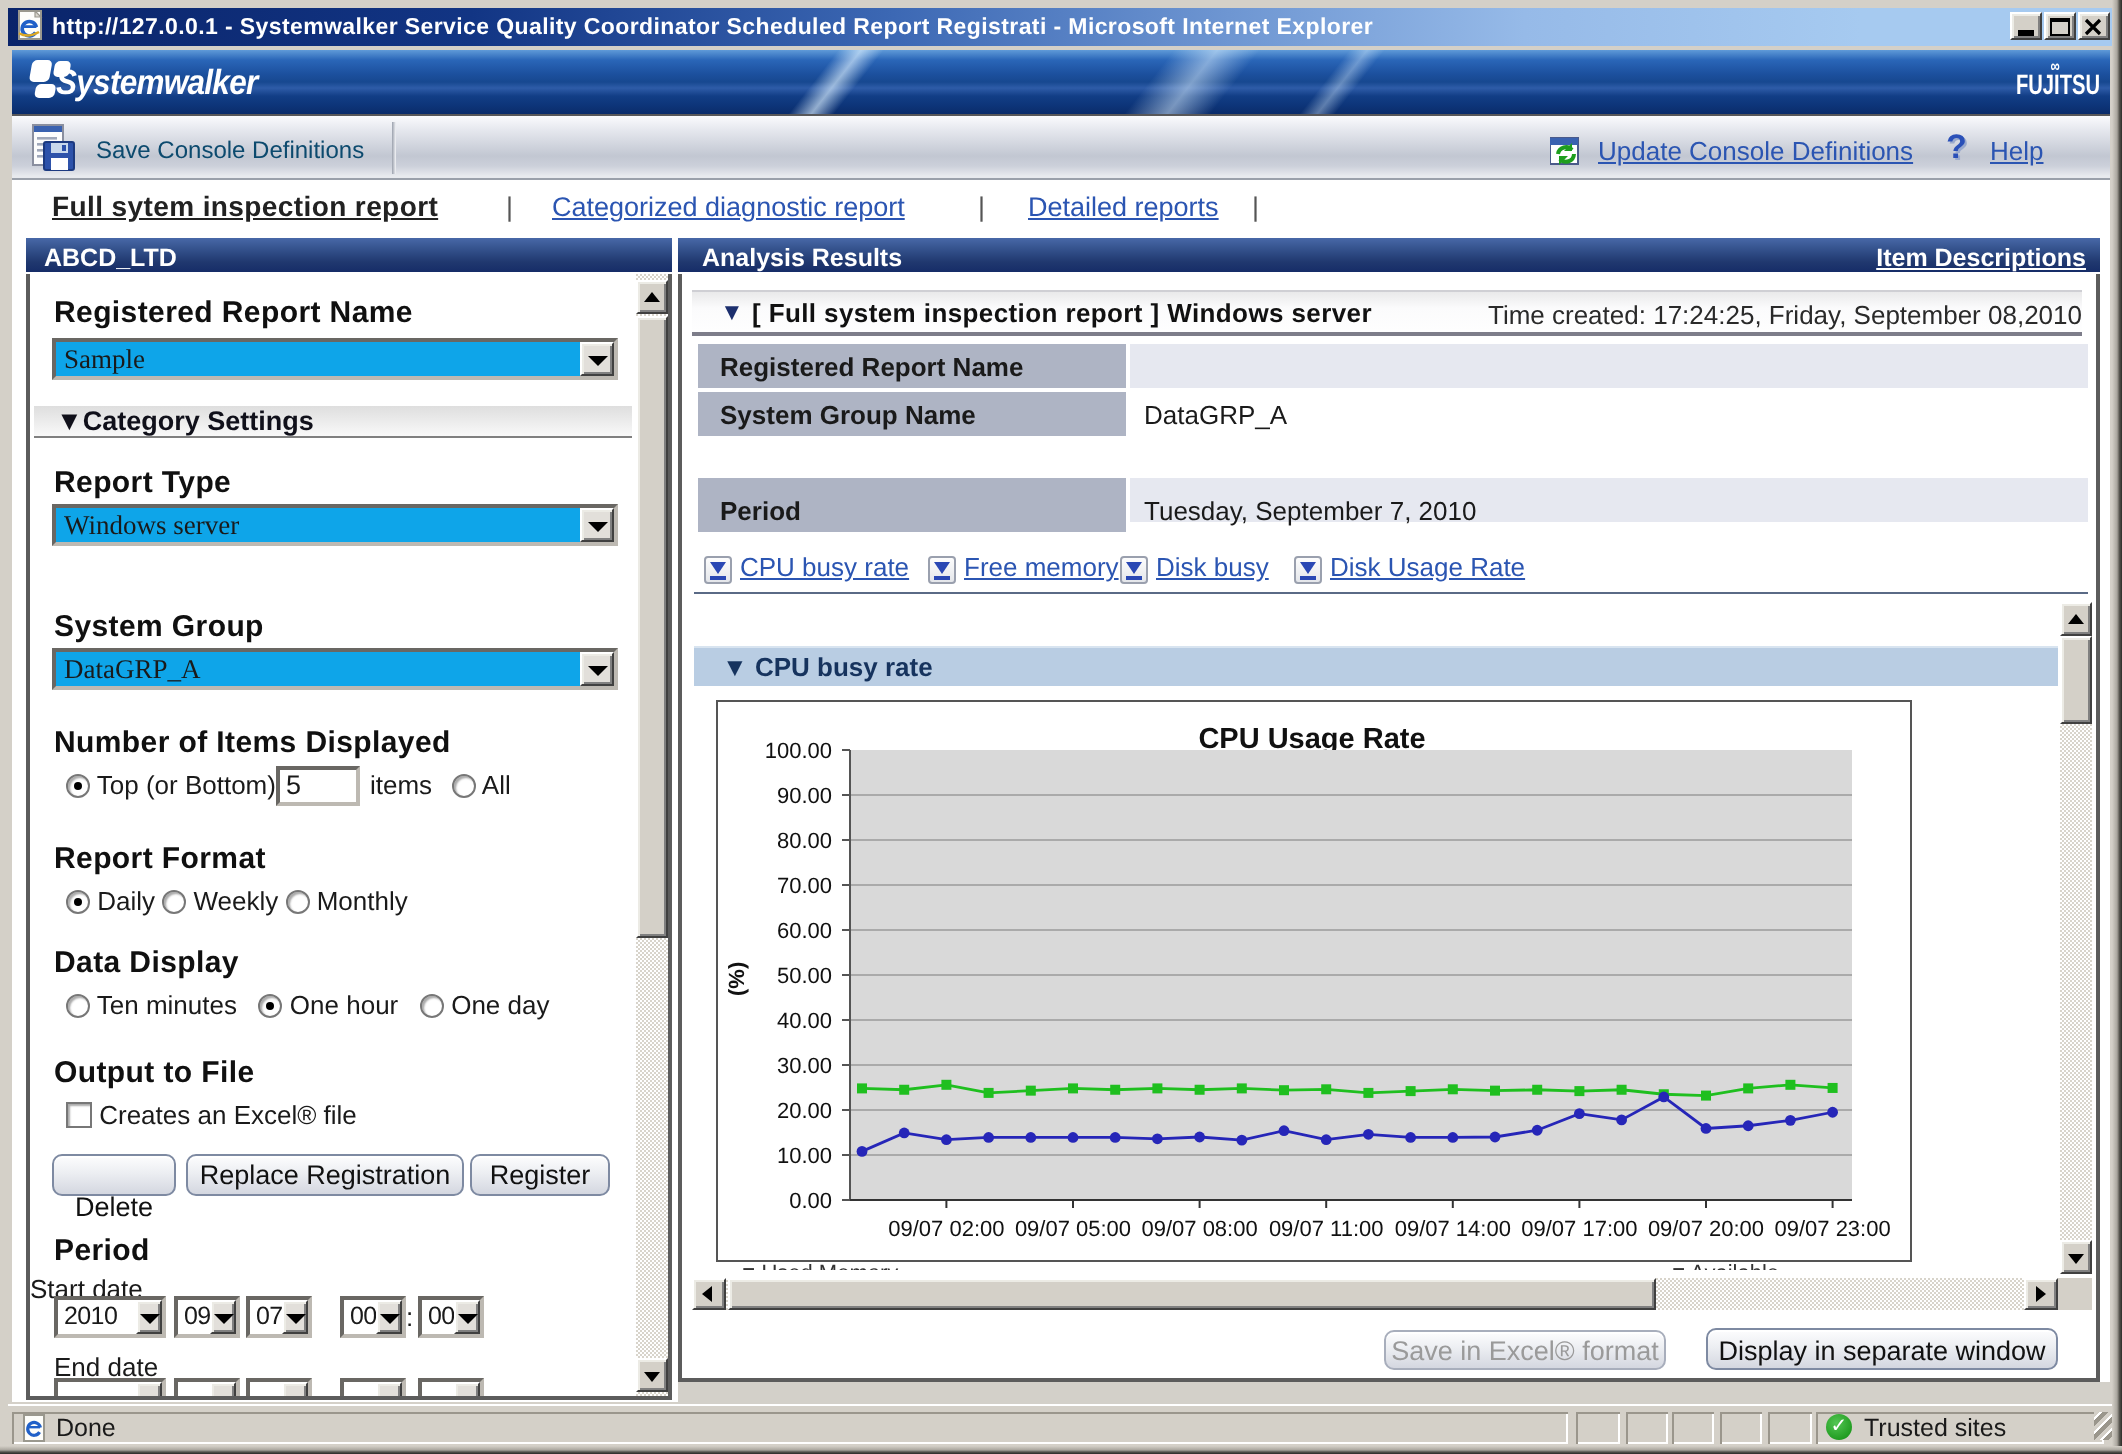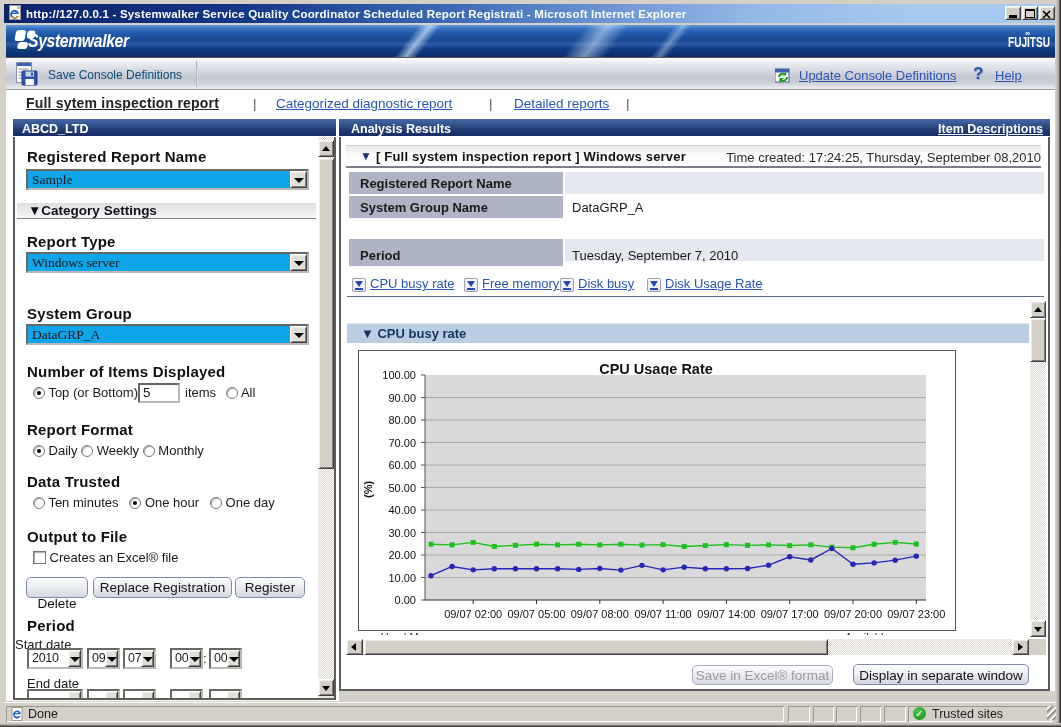--- a/index.html
+++ b/index.html
@@ -200,21 +200,21 @@
         <span class="dar"></span>
       </span>
     </div>
   <h3 class="h abs" style="left:12px;top:226px;">Number of Items Displayed</h3>
   <div class="abs t13" style="left:18px;top:248px;text-align:right;"><span class="rad on"></span> Top (or Bottom)</div>
   <div class="abs" style="left:123px;top:246px;width:42px;height:20px;border:2px inset #bdb9b2;background:#fff;font-size:13.5px;padding-left:3px;">5</div>
   <div class="abs t13" style="left:170px;top:248px;">items</div>
   <div class="abs t13" style="left:211px;top:248px;"><span class="rad"></span> All</div>
   <h3 class="h abs" style="left:12px;top:284px;">Report Format</h3>
   <div class="abs t13" style="left:18px;top:306px;"><span class="rad on"></span> Daily&nbsp;<span class="rad"></span> Weekly&nbsp;<span class="rad"></span> Monthly</div>
-  <h3 class="h abs" style="left:12px;top:336px;">Data Trusted</h3>
+  <h3 class="h abs" style="left:12px;top:336px;">Data Display</h3>
   <div class="abs t13" style="left:18px;top:358px;"><span class="rad"></span> Ten minutes&nbsp;&nbsp;&nbsp;<span class="rad on"></span> One hour&nbsp;&nbsp;&nbsp;<span class="rad"></span> One day</div>
   <h3 class="h abs" style="left:12px;top:391px;">Output to File</h3>
   <div class="abs t13" style="left:18px;top:413px;"><span class="chk"></span> Creates an Excel® file</div>
   <div class="gbtn" style="left:11px;top:440px;width:62px;padding-top:18px;">Delete</div>
   <div class="gbtn" style="left:78px;top:440px;width:139px;padding-top:2px;">Replace Registration</div>
   <div class="gbtn" style="left:220px;top:440px;width:70px;padding-top:2px;">Register</div>
   <h3 class="h abs" style="left:12px;top:480px;">Period</h3>
   <div class="abs t13" style="left:0;top:500px;">Start date</div>
   <div class="dcombo" style="left:12px;top:511px;width:56px;">
       <span style="position:absolute;left:3px;top:1px;">2010</span>
@@ -275,21 +275,21 @@
 
 <div class="abs phead" id="rphead">
   <span class="abs" style="left:12px;top:3px;">Analysis Results</span>
   <a class="abs" style="right:7px;top:3px;color:#fff;text-decoration:underline;" href="#">Item Descriptions</a>
 </div>
 <div class="abs" id="rpanel">
 
   <div class="abs" style="left:5px;top:8px;width:695px;height:23px;background:linear-gradient(to bottom,#e9e9ea 0,#fbfbfc 8px,#ffffff 23px);border-top:1px solid #cfcfd4;border-bottom:2px solid #7d7d8a;">
     <span style="position:absolute;left:14px;top:3px;color:#1c2f6e;font-size:12px;">▼</span>
     <span style="position:absolute;left:30px;top:3px;font-size:13px;font-weight:bold;color:#111;letter-spacing:.2px;">[ Full system inspection report ] Windows server</span>
-    <span style="position:absolute;right:0px;top:4px;font-size:13px;color:#2a2a2a;">Time created: 17:24:25, Thursday, September 08,2010</span>
+    <span style="position:absolute;right:0px;top:4px;font-size:13px;color:#2a2a2a;">Time created: 17:24:25, Friday, September 08,2010</span>
   </div>
 
   <div class="trow" style="top:35px;">
       <div class="lbl">Registered Report Name</div>
       <div class="val lav"></div>
     </div>
   <div class="trow" style="top:59px;">
       <div class="lbl">System Group Name</div>
       <div class="val">DataGRP_A</div>
     </div>

